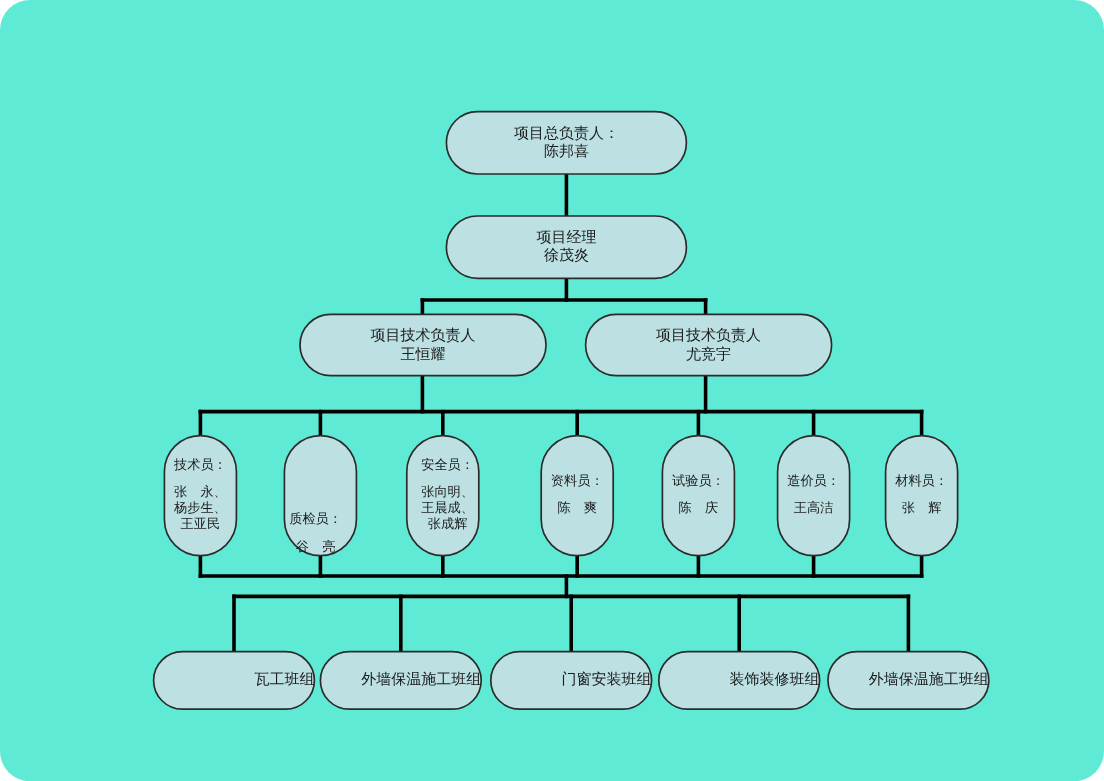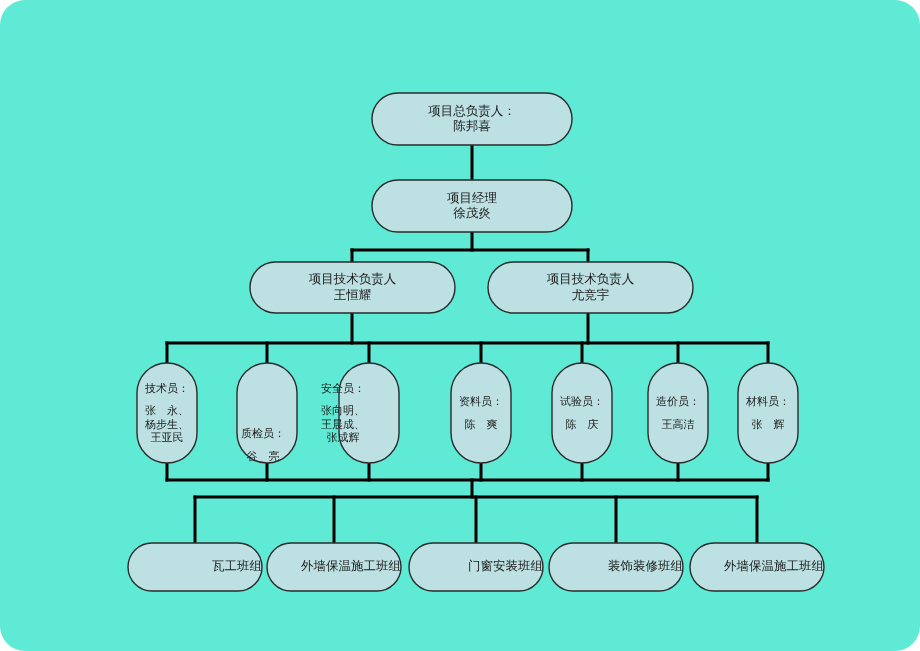--- a/index.html
+++ b/index.html
@@ -99,21 +99,21 @@
         <rect x="690" y="543" width="134" height="48" rx="24" ry="24" fill="#bde0e3" stroke="#2b2b2b" stroke-width="1.4"></rect>
       </g>
   </svg>
   <div id="labels-layer">
       <div class="node-label lbl-big" style="left: 372px; top: 93px; width: 200px; height: 52px;"><span class="ln">项目总负责人：</span><span class="ln">陈邦喜</span></div>
       <div class="node-label lbl-big" style="left: 372px; top: 180px; width: 200px; height: 52px;"><span class="ln">项目经理</span><span class="ln">徐茂炎</span></div>
       <div class="node-label lbl-big" style="left: 250px; top: 262px; width: 205px; height: 51px;"><span class="ln">项目技术负责人</span><span class="ln">王恒耀</span></div>
       <div class="node-label lbl-big" style="left: 488px; top: 262px; width: 205px; height: 51px;"><span class="ln">项目技术负责人</span><span class="ln">尤竞宇</span></div>
       <div class="node-label lbl-small" style="left: 137px; top: 363px; width: 60px; height: 100px;"><span class="ln role-head">技术员：</span><span class="ln">张　永、</span><span class="ln">杨步生、</span><span class="ln">王亚民</span></div>
       <div class="node-label lbl-small" style="left: 237px; top: 363px; width: 52px; height: 100px; justify-content: flex-end;"><span class="ln role-head">质检员：</span><span class="ln">谷　亮</span></div>
-      <div class="node-label lbl-small" style="left: 321px; top: 363px; width: 44px; height: 100px;"><span class="ln role-head">安全员：</span><span class="ln">张向明、</span><span class="ln">王晨成、</span><span class="ln">张成辉</span></div>
+      <div class="node-label lbl-small" style="left: 351px; top: 363px; width: 44px; height: 100px;"><span class="ln role-head">安全员：</span><span class="ln">张向明、</span><span class="ln">王晨成、</span><span class="ln">张成辉</span></div>
       <div class="node-label lbl-small" style="left: 451px; top: 363px; width: 60px; height: 100px;"><span class="ln role-head">资料员：</span><span class="ln">陈　爽</span></div>
       <div class="node-label lbl-small" style="left: 552px; top: 363px; width: 60px; height: 100px;"><span class="ln role-head">试验员：</span><span class="ln">陈　庆</span></div>
       <div class="node-label lbl-small" style="left: 648px; top: 363px; width: 60px; height: 100px;"><span class="ln role-head">造价员：</span><span class="ln">王高洁</span></div>
       <div class="node-label lbl-small" style="left: 738px; top: 363px; width: 60px; height: 100px; text-align: center;"><span class="ln role-head">材料员：</span><span class="ln">张　辉</span></div>
       <div class="node-label lbl-team" style="left: 128px; top: 543px; width: 134px; height: 48px;"><span class="ln">瓦工班组</span></div>
       <div class="node-label lbl-team" style="left: 267px; top: 543px; width: 134px; height: 48px;"><span class="ln">外墙保温施工班组</span></div>
       <div class="node-label lbl-team" style="left: 409px; top: 543px; width: 134px; height: 48px;"><span class="ln">门窗安装班组</span></div>
       <div class="node-label lbl-team" style="left: 549px; top: 543px; width: 134px; height: 48px;"><span class="ln">装饰装修班组</span></div>
       <div class="node-label lbl-team" style="left: 690px; top: 543px; width: 134px; height: 48px;"><span class="ln">外墙保温施工班组</span></div>
     </div>

